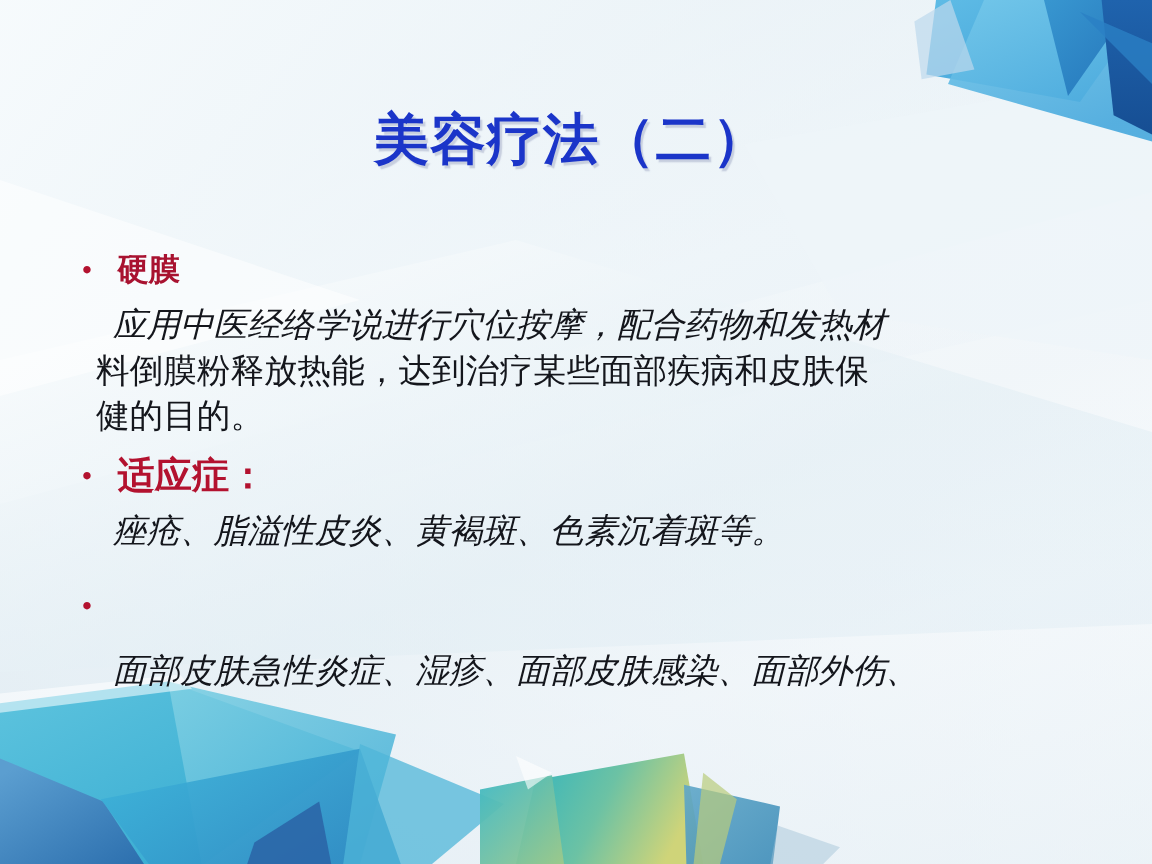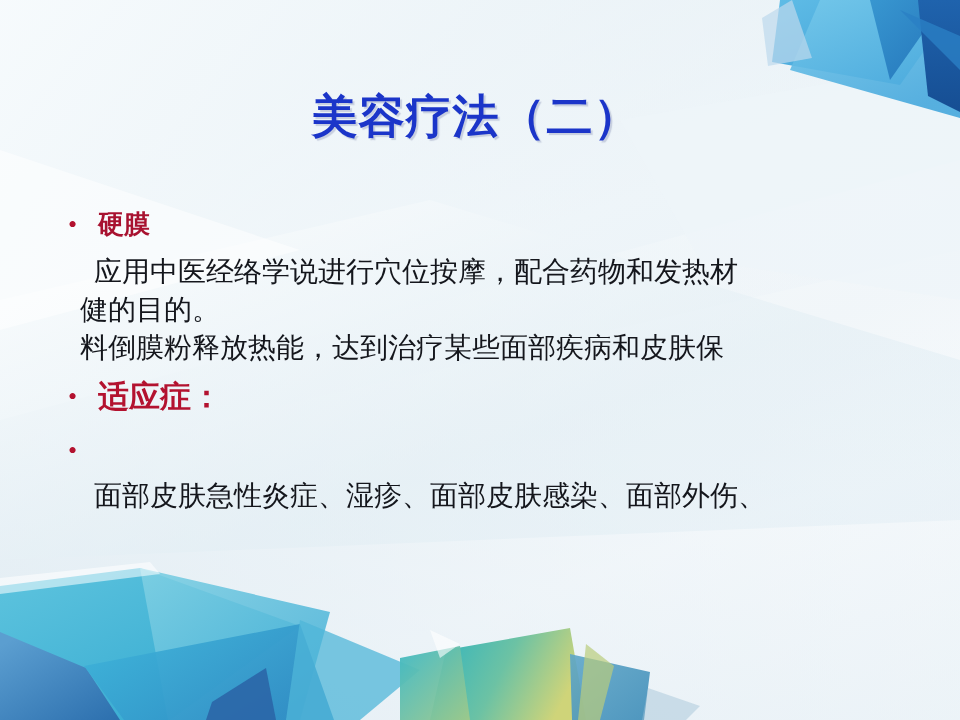--- a/index.html
+++ b/index.html
@@ -77,24 +77,24 @@
 
   .para {
     font-size: 28px;
     line-height: 38px;
     color: #14161c;
     margin-left: 18px;
     margin-top: 8px;
     margin-bottom: 10px;
     font-family: "Liberation Serif", "DejaVu Serif", serif;
   }
-  .para .indent { padding-left: 14px; }
+  .para .indent { padding-left: 14px; font-style: italic; }
   .para-line { white-space: nowrap; }
 
-  .para.tight { margin-top: 6px; margin-bottom: 4px; }
+  .para.tight { margin-top: 16px; margin-bottom: 4px; }
   .gap-a { height: 12px; }
 </style>
 </head>
 <body>
 
 <div id="slide">
 
   <div class="deco" id="bg-soft-left">
     <svg width="960" height="720" viewBox="0 0 960 720">
       <defs>
@@ -226,28 +226,31 @@
   <div id="title">美容疗法（二）</div>
 
   <div id="content">
 
     <div class="bullet-row">
       <span class="bullet-dot">•</span>
       <span class="bullet-head">硬膜</span>
     </div>
     <div class="para">
       <div class="para-line indent">应用中医经络学说进行穴位按摩，配合药物和发热材</div>
+      <div class="para-line">料倒膜粉释放热能，达到治疗某些面部疾病和皮肤保</div>
       <div class="para-line">健的目的。</div>
-      <div class="para-line">料倒膜粉释放热能，达到治疗某些面部疾病和皮肤保</div>
     </div>
 
     <div class="bullet-row">
       <span class="bullet-dot">•</span>
       <span class="bullet-head sub">适应症：</span>
     </div>
+    <div class="para">
+      <div class="para-line indent">痤疮、脂溢性皮炎、黄褐斑、色素沉着斑等。</div>
+    </div>
 
     <div class="gap-a"></div>
 
     <div class="bullet-row">
       <span class="bullet-dot">•</span>
     </div>
     <div class="para tight">
       <div class="para-line indent">面部皮肤急性炎症、湿疹、面部皮肤感染、面部外伤、</div>
     </div>
 

